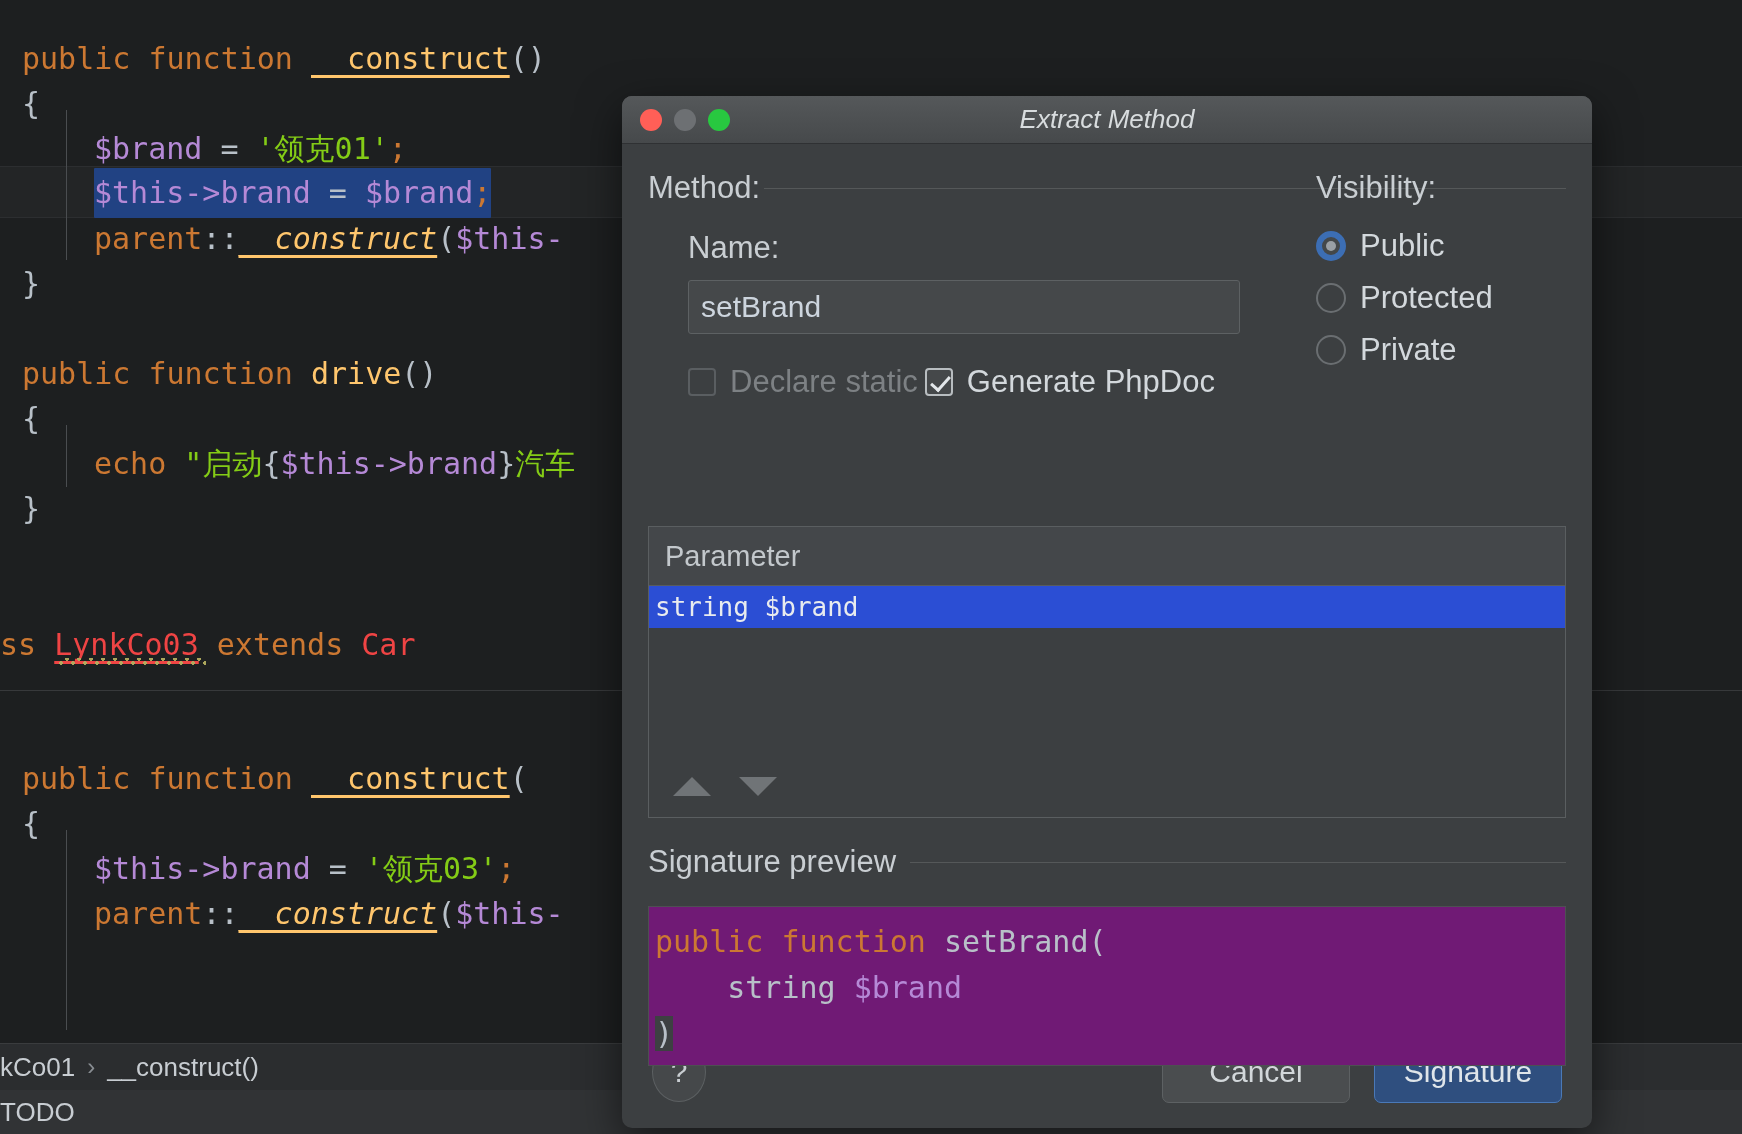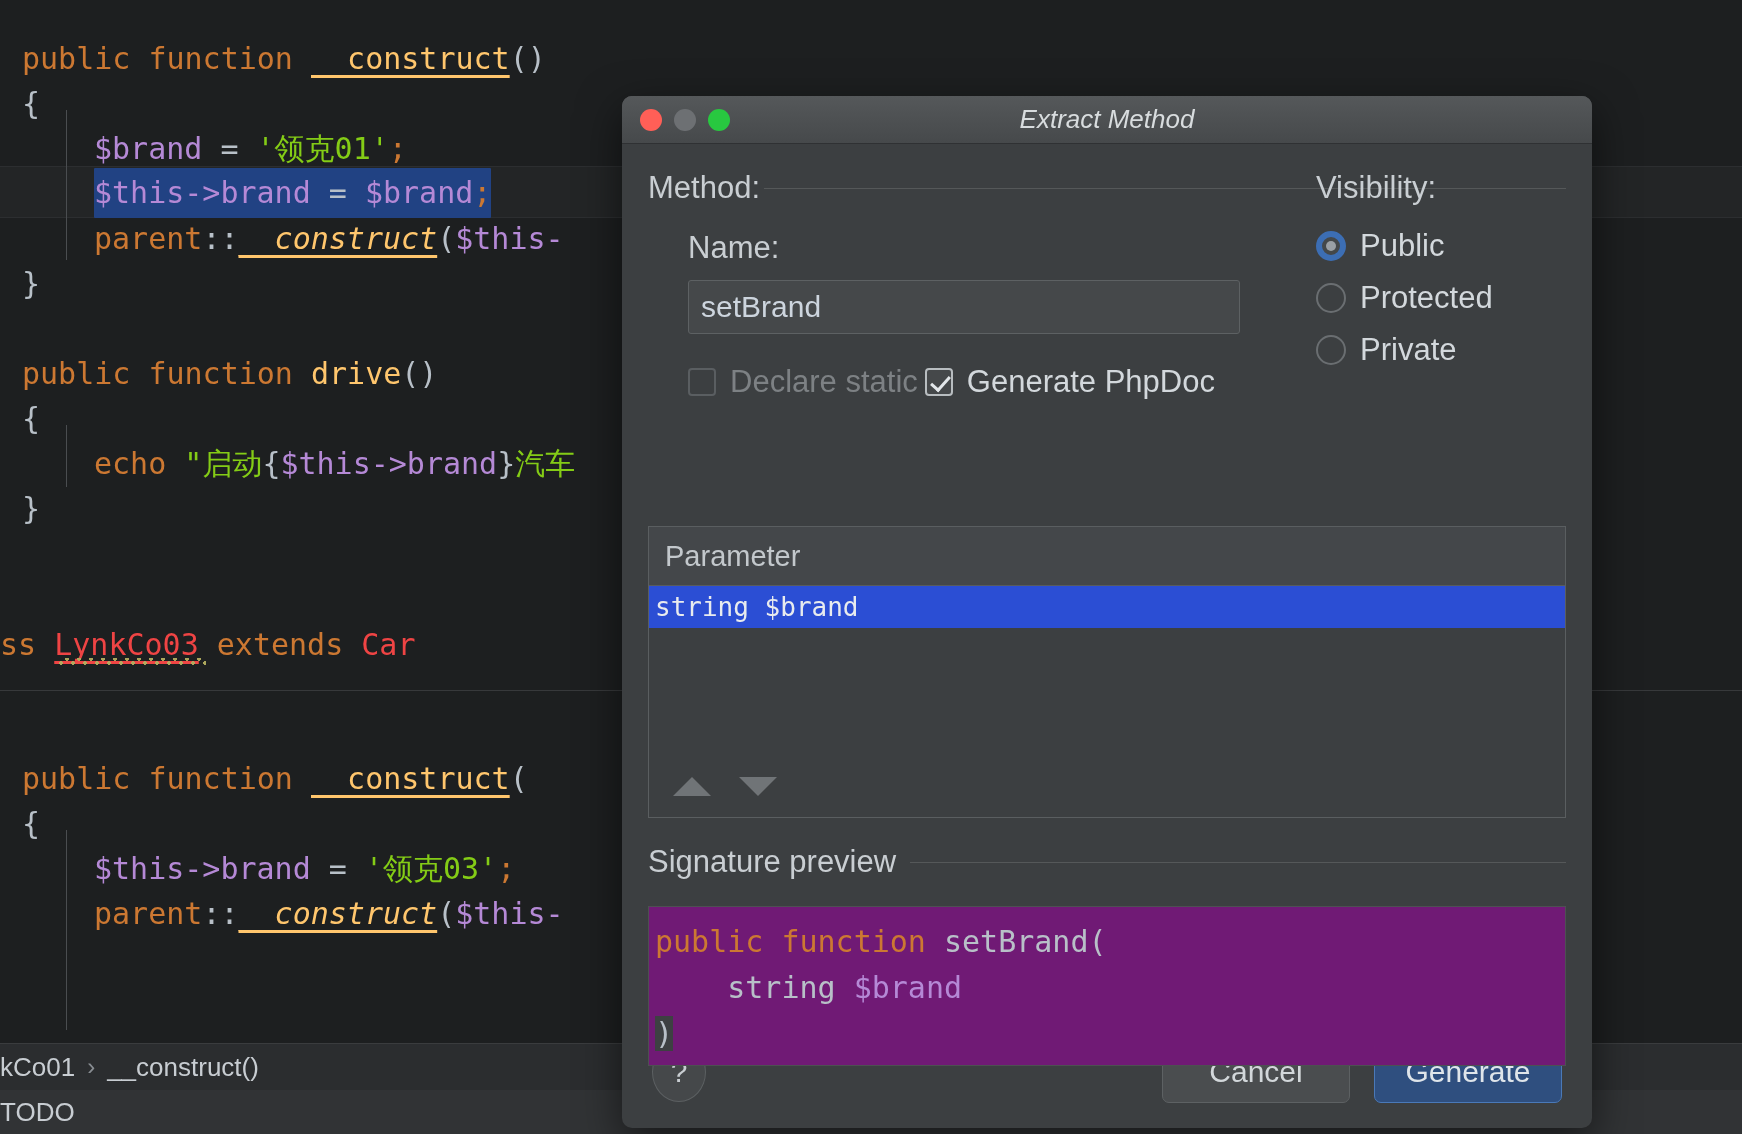--- a/index.html
+++ b/index.html
@@ -503,15 +503,15 @@
       <span class="group-rule"></span>
     </div>
 
     <div id="sig-box"><span class="sig-line"><span class="kw">public </span><span class="kw">function </span><span class="plain">setBrand</span><span class="plain">(</span></span><span class="sig-line"><span class="plain">    string </span><span class="var">$brand</span></span><span class="sig-line"><span class="plain sigcaret">)</span></span></div>
   </div>
 
   <div id="footer">
     <div id="help-btn">?</div>
     <div class="footer-spacer"></div>
     <div class="btn" id="cancel-btn">Cancel</div>
-    <div class="btn" id="refactor-btn">Generate</div>
+    <div class="btn" id="refactor-btn">Signature</div>
   </div>
 </div>
 
 </body></html>

